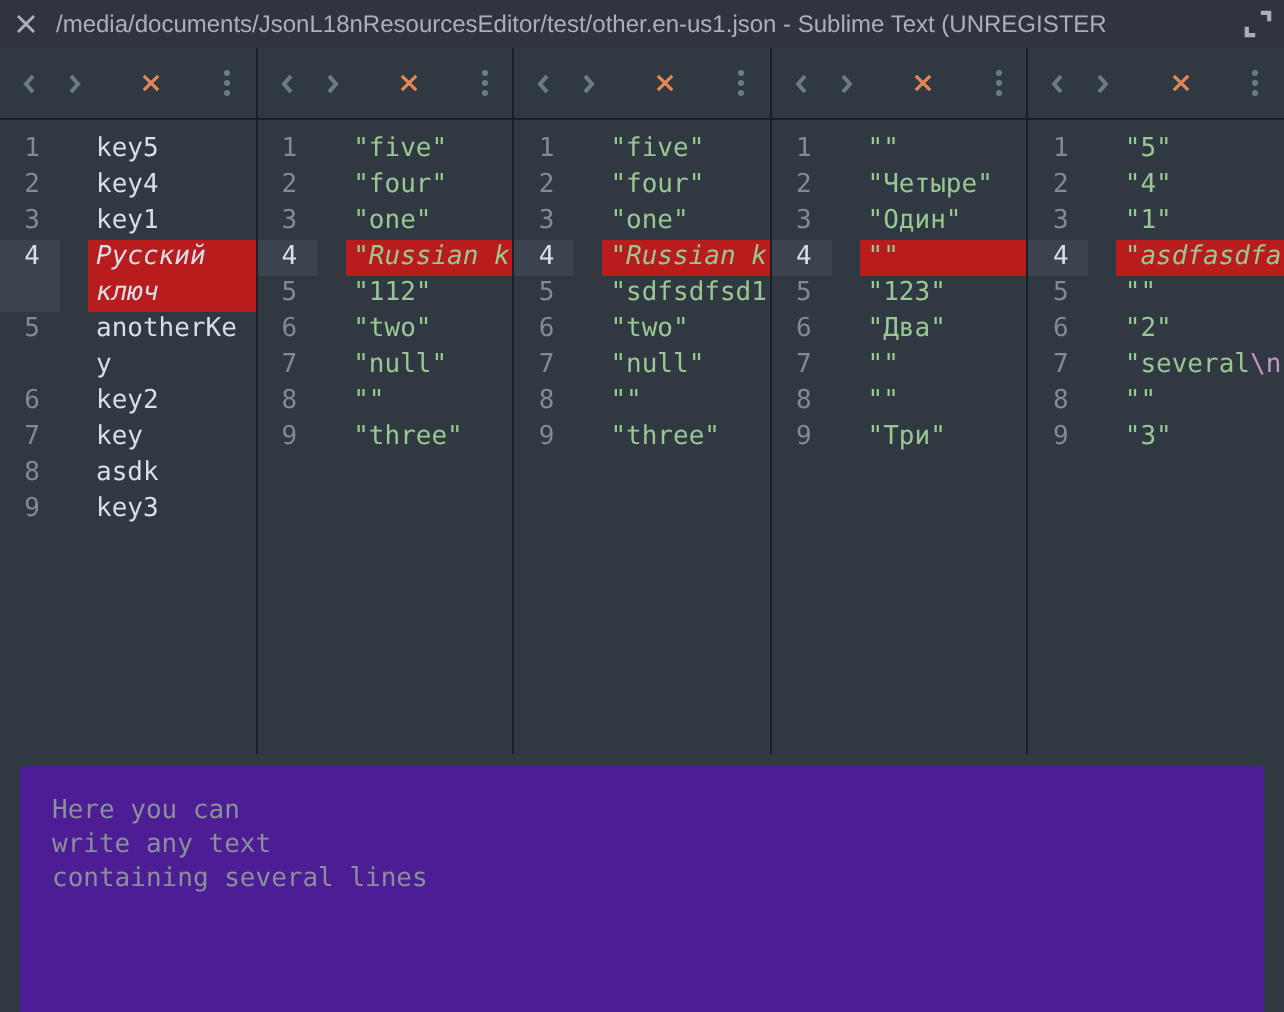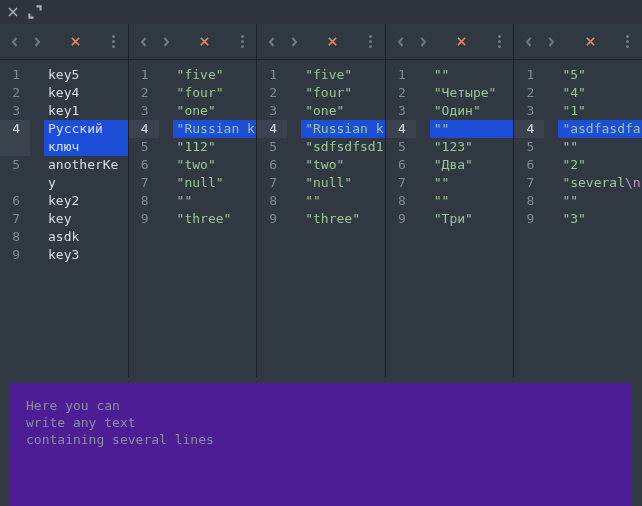--- a/index.html
+++ b/index.html
@@ -19,39 +19,40 @@
 .tab-x svg { width: 9px; height: 9px; }
 .dots { width: 16px; height: 20px; display: flex; flex-direction: column; align-items: center; justify-content: center; gap: 2px; color: #6f7a87; cursor: pointer; }
 .dots span { width: 3px; height: 3px; background: #6f7a87; border-radius: 50%; }
 .panes { display: flex; height: 317px; background: #303841; }
 .pane { flex: 1; border-right: 1px solid #1b2027; overflow: hidden; position: relative; }
 .pane:last-child { border-right: none; }
 .gutter { float: left; width: 30px; text-align: right; color: #828a94; padding-top: 6px; user-select: none; }
 .gutter div { padding: 0 10px 0 0; height: 18px; line-height: 18px; }
 .code { margin-left: 44px; padding-top: 6px; color: #d8dee9; white-space: pre; overflow: hidden; }
 .code div { height: 18px; line-height: 18px; padding-left: 4px; }
-.code .hl { background: #1d4ed8; }
+.code .hl { background: #b91c1c; font-style: italic; }
 .gutter .hl { background: #3b434e; color: #d8dee9; }
 .str { color: #99c794; }
 .key { color: #d8dee9; }
 .esc { color: #c594c5; }
 .bottom-area { height: 130px; background: #4c1d95; margin: 6px 10px 6px 10px; border-radius: 2px; }
 .bottom-text { padding: 14px 16px; color: #8a8f99; font-family: "DejaVu Sans Mono", Consolas, monospace; font-size: 13px; white-space: pre; line-height: 17px; }
 .statusbar { height: 21px; background: #303841; display: flex; align-items: center; padding: 0 12px; color: #8a9099; font-family: sans-serif; font-size: 11px; justify-content: space-between; }
 .statusbar .right { display: flex; gap: 28px; }
 </style>
 </head>
 <body>
 
 <div class="titlebar">
   <div class="close-icon">
     <svg viewBox="0 0 10 10">
         <path d="M1 1 L9 9 M9 1 L1 9" stroke="currentColor" stroke-width="1.5" fill="none"></path>
       </svg>
   </div>
+  <div class="title">/media/documents/JsonL18nResourcesEditor/test/other.en-us1.json - Sublime Text (UNREGISTER</div>
   <div class="max-icon">
     <svg viewBox="0 0 10 10">
         <path d="M1 6 L1 9 L4 9 M6 1 L9 1 L9 4" stroke="currentColor" stroke-width="1.5" fill="none"></path>
       </svg>
   </div>
 </div>
 
 <div class="tabs" id="tabs-bar">
     <div class="tab-group">
       <div class="tab-nav">

